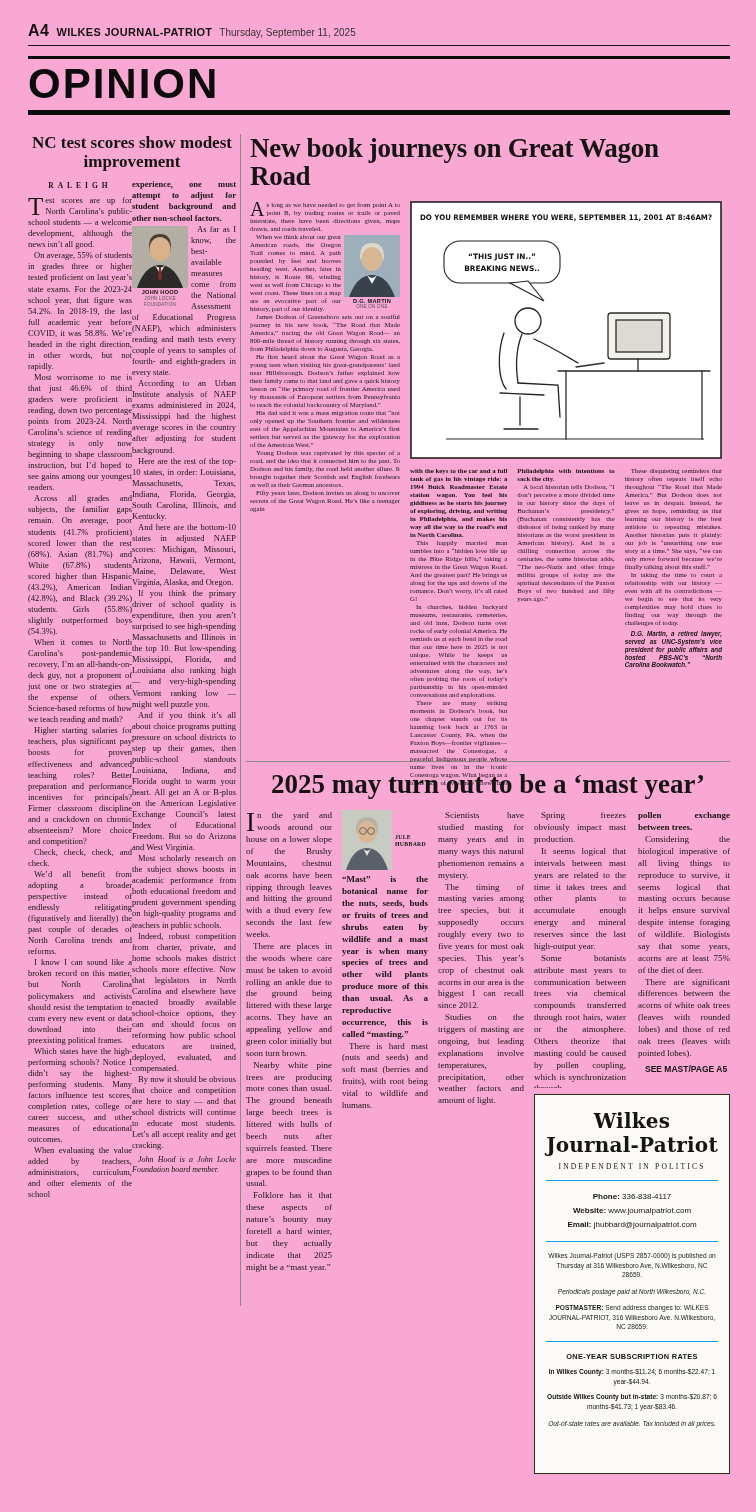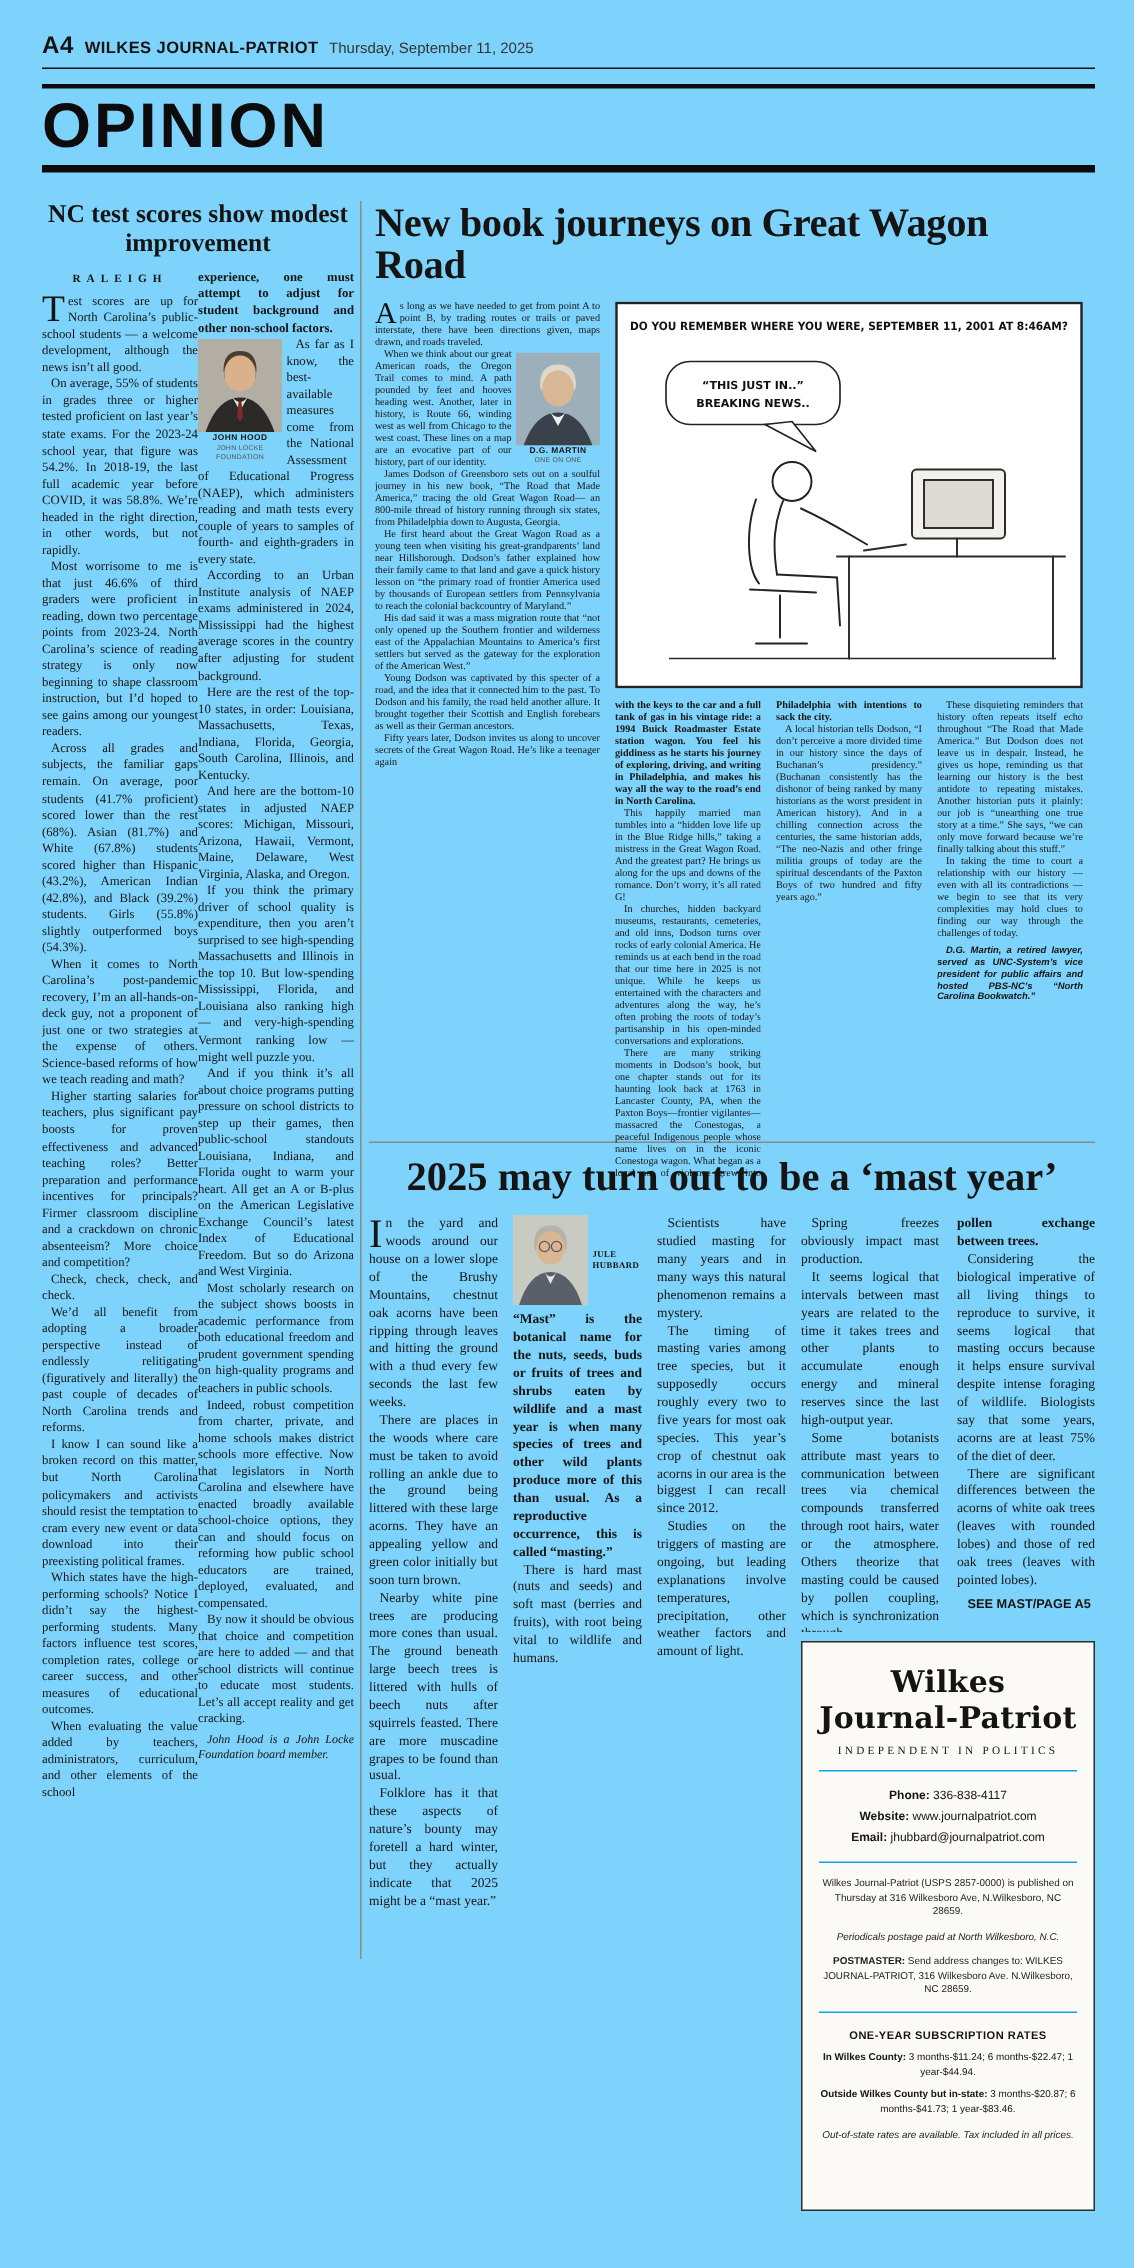--- a/index.html
+++ b/index.html
@@ -1,17 +1,17 @@
 <!DOCTYPE html>
 <html><head>
 <meta charset="utf-8">
 <style>
   *{margin:0;padding:0;box-sizing:border-box;}
   html,body{background:#d9d9d6;}
-  .page{position:relative;width:756px;height:1512px;margin:0 auto;background:#7dd3fc;color:#151412;font-family:"Liberation Serif",serif;overflow:hidden;}
+  .page{position:relative;width:756px;height:1512px;margin:0 auto;background:#f9a8d4;color:#151412;font-family:"Liberation Serif",serif;overflow:hidden;}
 
   
   .pg-head{position:absolute;left:28px;top:22px;width:702px;display:flex;align-items:baseline;gap:7px;border-bottom:1.5px solid #111;padding-bottom:5px;font-family:"Liberation Sans",sans-serif;}
   .pg-num{font-weight:bold;font-size:16px;letter-spacing:.5px;}
   .pg-paper{font-weight:bold;font-size:11px;letter-spacing:.3px;}
   .pg-date{font-size:10px;color:#333;}
 
   
   .opinion-band{position:absolute;left:28px;top:56px;width:702px;border-top:3px solid #0c0c0c;border-bottom:5px solid #0c0c0c;padding:4px 0 5px;}
   .opinion-title{font-family:"Liberation Sans",sans-serif;font-weight:bold;font-size:42px;line-height:1;letter-spacing:2px;color:#0c0c0c;}
@@ -141,21 +141,21 @@
         </div>
         <div>
             <p>As far as I know, the best-available measures come from the National Assessment of Educational Progress (NAEP), which administers reading and math tests every couple of years to samples of fourth- and eighth-graders in every state.</p>
             <p>According to an Urban Institute analysis of NAEP exams administered in 2024, Mississippi had the highest average scores in the country after adjusting for student background.</p>
             <p>Here are the rest of the top-10 states, in order: Louisiana, Massachusetts, Texas, Indiana, Florida, Georgia, South Carolina, Illinois, and Kentucky.</p>
             <p>And here are the bottom-10 states in adjusted NAEP scores: Michigan, Missouri, Arizona, Hawaii, Vermont, Maine, Delaware, West Virginia, Alaska, and Oregon.</p>
             <p>If you think the primary driver of school quality is expenditure, then you aren’t surprised to see high-spending Massachusetts and Illinois in the top 10. But low-spending Mississippi, Florida, and Louisiana also ranking high — and very-high-spending Vermont ranking low — might well puzzle you.</p>
             <p>And if you think it’s all about choice programs putting pressure on school districts to step up their games, then public-school standouts Louisiana, Indiana, and Florida ought to warm your heart. All get an A or B-plus on the American Legislative Exchange Council’s latest Index of Educational Freedom. But so do Arizona and West Virginia.</p>
             <p>Most scholarly research on the subject shows boosts in academic performance from both educational freedom and prudent government spending on high-quality programs and teachers in public schools.</p>
             <p>Indeed, robust competition from charter, private, and home schools makes district schools more effective. Now that legislators in North Carolina and elsewhere have enacted broadly available school-choice options, they can and should focus on reforming how public school educators are trained, deployed, evaluated, and compensated.</p>
-            <p>By now it should be obvious that choice and competition are here to added — and that school districts will continue to educate most students. Let’s all accept reality and get cracking.</p>
+            <p>By now it should be obvious that choice and competition are here to stay — and that school districts will continue to educate most students. Let’s all accept reality and get cracking.</p>
           </div>
         <p class="bio">John Hood is a John Locke Foundation board member.</p>
       </div>
     </div>
   </section>
 
   <section class="wg">
     <h1 class="wg-hl">New book journeys on Great Wagon Road</h1>
     <div class="wg-body">
       <div class="wg-col1 bodytext">

